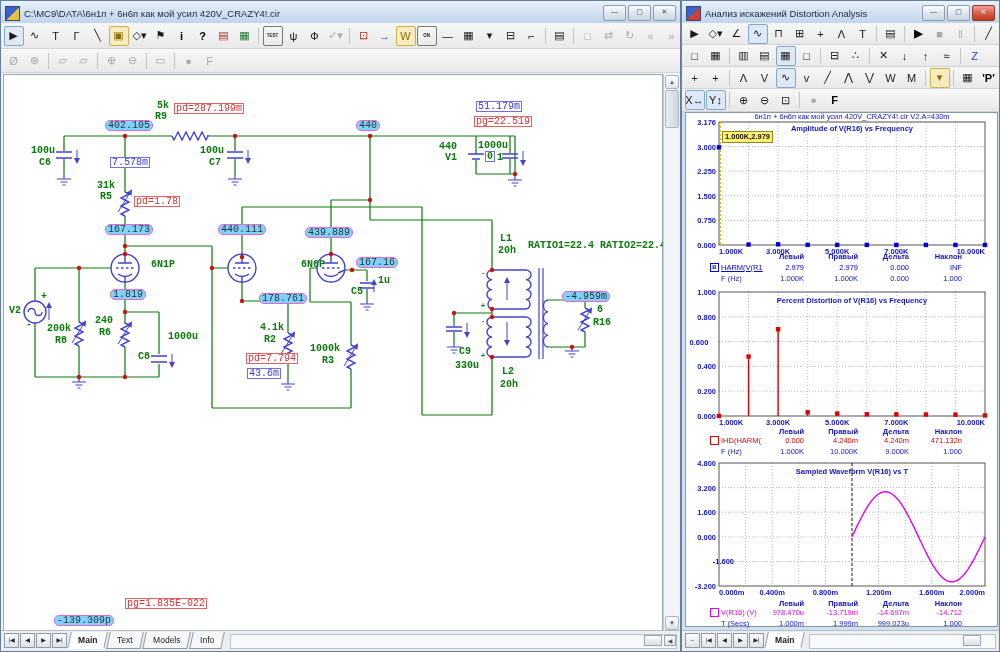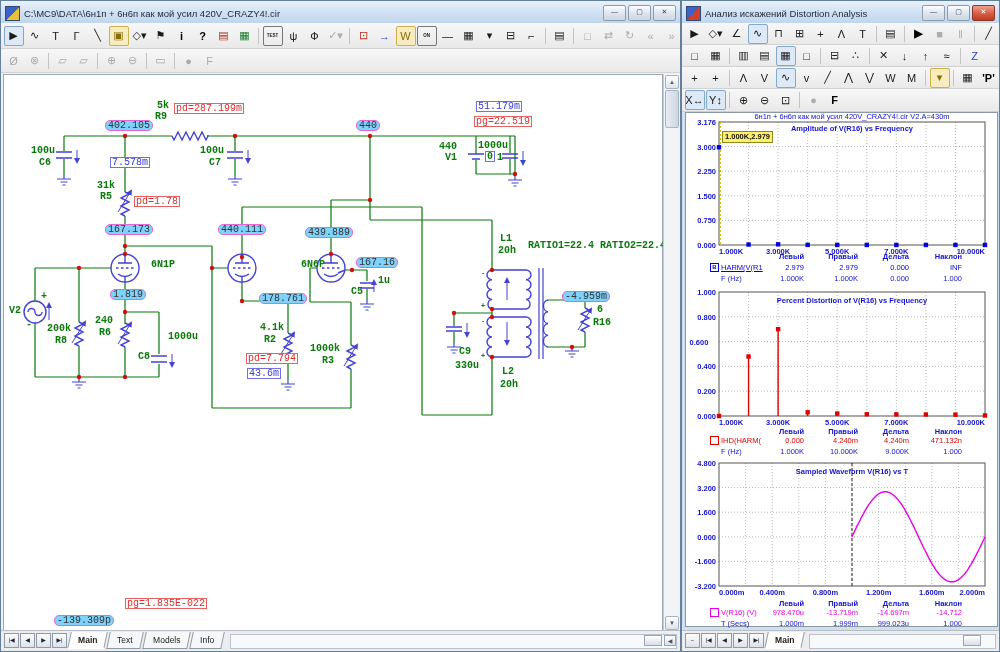--- a/index.html
+++ b/index.html
@@ -626,21 +626,21 @@
         <span class="clab" style="left:39px;top:446px;color:#1414cc;font-weight:normal;">F (Hz)</span>
         <span class="clab" style="left:70px;top:446px;width:52px;text-align:right;font-weight:normal;color:#1414cc;">1.000K</span>
         <span class="clab" style="left:124px;top:446px;width:52px;text-align:right;font-weight:normal;color:#1414cc;">10.000K</span>
         <span class="clab" style="left:175px;top:446px;width:52px;text-align:right;font-weight:normal;color:#1414cc;">9.000K</span>
         <span class="clab" style="left:228px;top:446px;width:52px;text-align:right;font-weight:normal;color:#1414cc;">1.000</span>
         <span class="clab ctitle" style="left:37px;top:466px;width:266px;text-align:center;">Sampled Waveform  V(R16) vs T</span>
         <span class="clab ctick" style="left:0px;top:458px;width:34px;text-align:right;">4.800</span>
         <span class="clab ctick" style="left:0px;top:482.6px;width:34px;text-align:right;">3.200</span>
         <span class="clab ctick" style="left:0px;top:507.2px;width:34px;text-align:right;">1.600</span>
         <span class="clab ctick" style="left:0px;top:531.8px;width:34px;text-align:right;">0.000</span>
-        <span class="clab ctick" style="left:0px;top:556.4px;width:34px;text-align:right;">-1.600</span>
+        <span class="clab ctick" style="left:0px;top:556.4px;width:52px;text-align:right;">-1.600</span>
         <span class="clab ctick" style="left:0px;top:581px;width:34px;text-align:right;">-3.200</span>
         <span class="clab ctick" style="left:37px;text-align:left;width:50px;top:587px;">0.000m</span>
         <span class="clab ctick" style="left:65.2px;text-align:center;width:50px;top:587px;">0.400m</span>
         <span class="clab ctick" style="left:118.4px;text-align:center;width:50px;top:587px;">0.800m</span>
         <span class="clab ctick" style="left:171.6px;text-align:center;width:50px;top:587px;">1.200m</span>
         <span class="clab ctick" style="left:224.8px;text-align:center;width:50px;top:587px;">1.600m</span>
         <span class="clab ctick" style="left:253px;text-align:right;width:50px;top:587px;">2.000m</span>
         <span class="clab ctick" style="left:70px;top:598px;width:52px;text-align:right;">Левый</span>
         <span class="clab ctick" style="left:124px;top:598px;width:52px;text-align:right;">Правый</span>
         <span class="clab ctick" style="left:175px;top:598px;width:52px;text-align:right;">Дельта</span>

